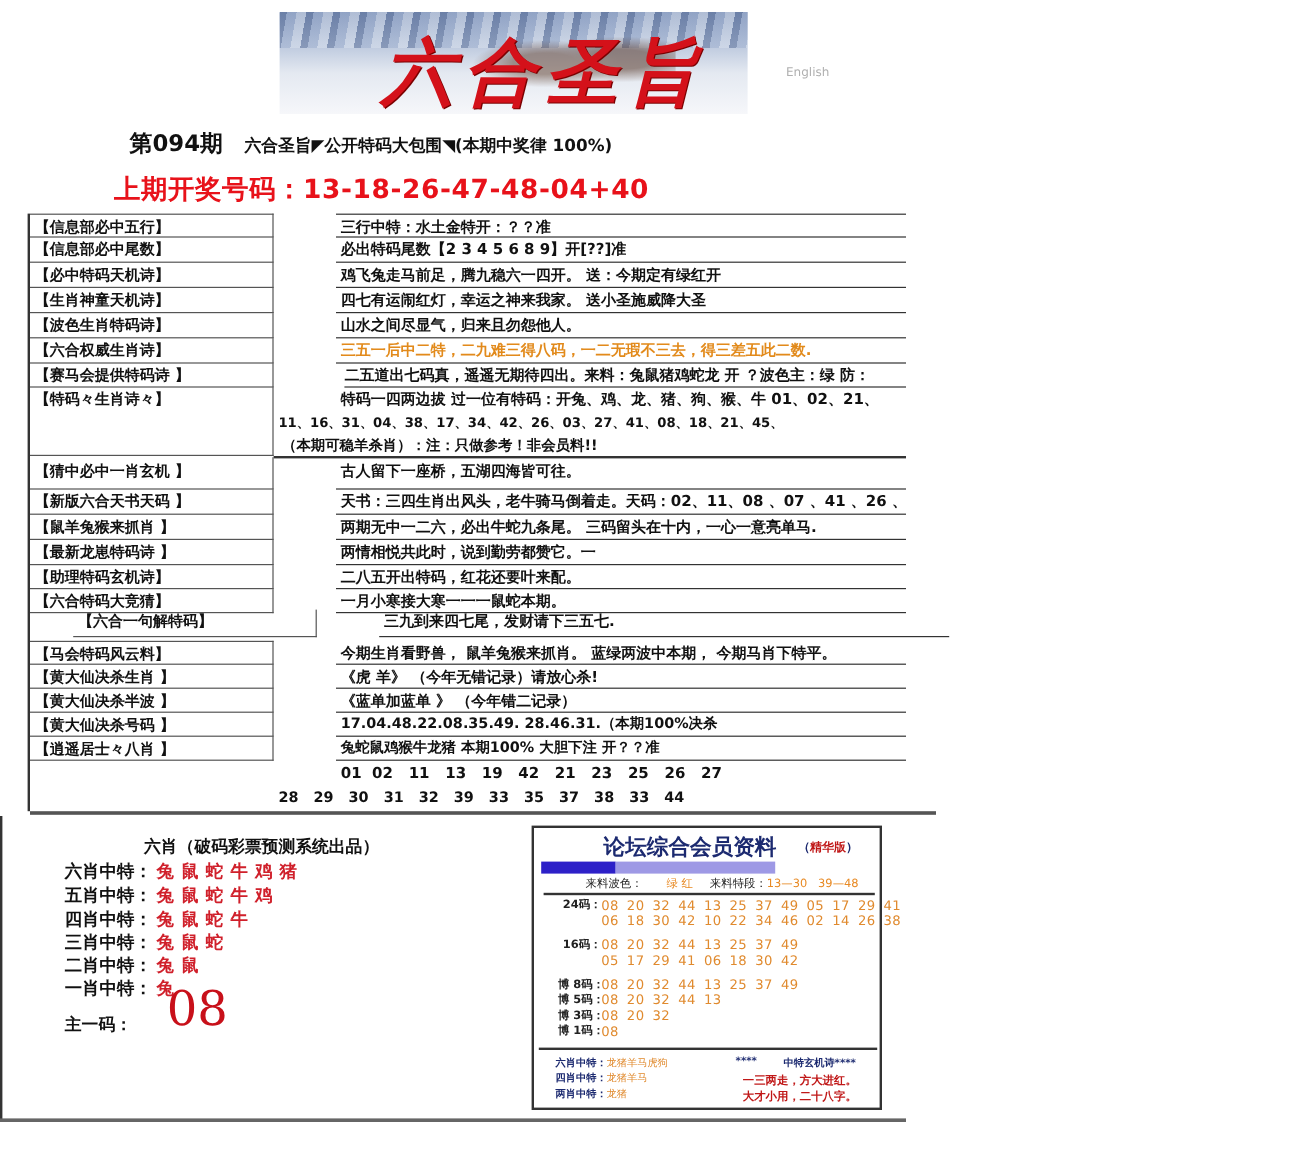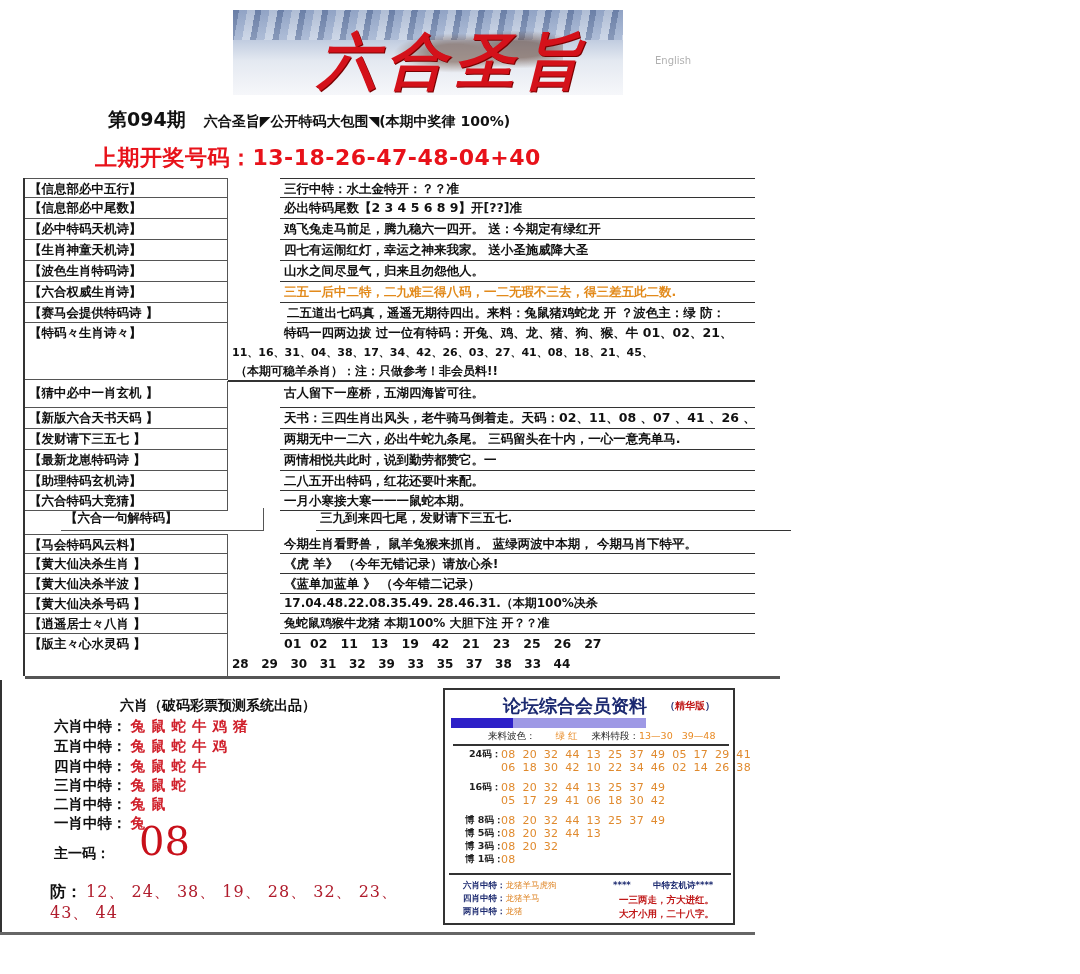--- a/index.html
+++ b/index.html
@@ -145,21 +145,21 @@
 
   <div class="row" style="top:203px;height:27px;">
     <div class="label-cell" style="line-height:24px;">【猜中必中一肖玄机 】</div>
     <div class="value-cell" style="line-height:24px;">古人留下一座桥，五湖四海皆可往。</div>
   </div>
   <div class="row" style="top:230px;height:21px;">
     <div class="label-cell">【新版六合天书天码 】</div>
     <div class="value-cell">天书：三四生肖出风头，老牛骑马倒着走。天码：02、11、08 、07 、41 、26 、32</div>
   </div>
   <div class="row" style="top:251px;height:21px;">
-    <div class="label-cell">【发财请下三五七 】</div>
+    <div class="label-cell">【鼠羊兔猴来抓肖 】</div>
     <div class="value-cell">两期无中一二六，必出牛蛇九条尾。  三码留头在十内，一心一意亮单马.</div>
   </div>
   <div class="row" style="top:272px;height:21px;">
     <div class="label-cell">【最新龙崽特码诗 】</div>
     <div class="value-cell">两情相悦共此时，说到勤劳都赞它。一</div>
   </div>
   <div class="row" style="top:293px;height:20px;">
     <div class="label-cell">【助理特码玄机诗】</div>
     <div class="value-cell">二八五开出特码，红花还要叶来配。</div>
   </div>
@@ -185,40 +185,36 @@
   </div>
   <div class="row" style="top:416px;height:20px;">
     <div class="label-cell">【黄大仙决杀号码 】</div>
     <div class="value-cell" style="font-size:12px;">17.04.48.22.08.35.49. 28.46.31.（本期100%决杀</div>
   </div>
   <div class="row" style="top:436px;height:20px;">
     <div class="label-cell">【逍遥居士々八肖 】</div>
     <div class="value-cell" style="font-size:12px;">兔蛇鼠鸡猴牛龙猪  本期100% 大胆下注          开？？准</div>
   </div>
   <div class="row" style="top:456px;height:42px;">
-    <div class="label-cell" style="border-bottom:none;">【版主々心水灵码 】</div>
     <div class="value-cell" style="border-bottom:none;white-space:pre;">01  02   11   13   19   42   21   23   25   26   27</div>
   </div>
   <div class="free-line" style="left:207px;top:479px;white-space:pre;">28   29   30   31   32   39   33   35   37   38   33   44</div>
   <div class="table-bottom"></div>
 </div>
 
 <div class="sixpanel">
   <div class="heading">六肖（破码彩票预测系统出品）</div>
   <div class="zrow" style="top:37px;"><span>六肖中特：</span><span class="animals">兔鼠蛇牛鸡猪</span></div>
   <div class="zrow" style="top:57px;"><span>五肖中特：</span><span class="animals">兔鼠蛇牛鸡</span></div>
   <div class="zrow" style="top:77px;"><span>四肖中特：</span><span class="animals">兔鼠蛇牛</span></div>
   <div class="zrow" style="top:96px;"><span>三肖中特：</span><span class="animals">兔鼠蛇</span></div>
   <div class="zrow" style="top:115px;"><span>二肖中特：</span><span class="animals">兔鼠</span></div>
   <div class="zrow" style="top:134px;"><span>一肖中特：</span><span class="animals">兔</span></div>
   <div class="main-code-label">主一码：</div>
   <div class="main-code">08</div>
-  <div class="defend">
-    <span>防：</span><span class="nums">12、 24、 38、 19、 28、  32、 23、 43、 44</span>
-  </div>
 </div>
 <div class="bottom-rule"></div>
 
 <div class="forum">
   <div class="ftitle">论坛综合会员资料</div>
   <div class="fsub"><span class="fsub-p">（</span><span>精华版</span><span class="fsub-p">）</span></div>
   <div class="bar bar1"></div>
   <div class="bar bar2"></div>
   <div class="meta">
     <span>来料波色：</span><span class="o" style="margin-right:14px;padding-left:20px;">绿  红</span><span>来料特段：</span><span class="o" style="white-space:pre;">13—30   39—48</span>

